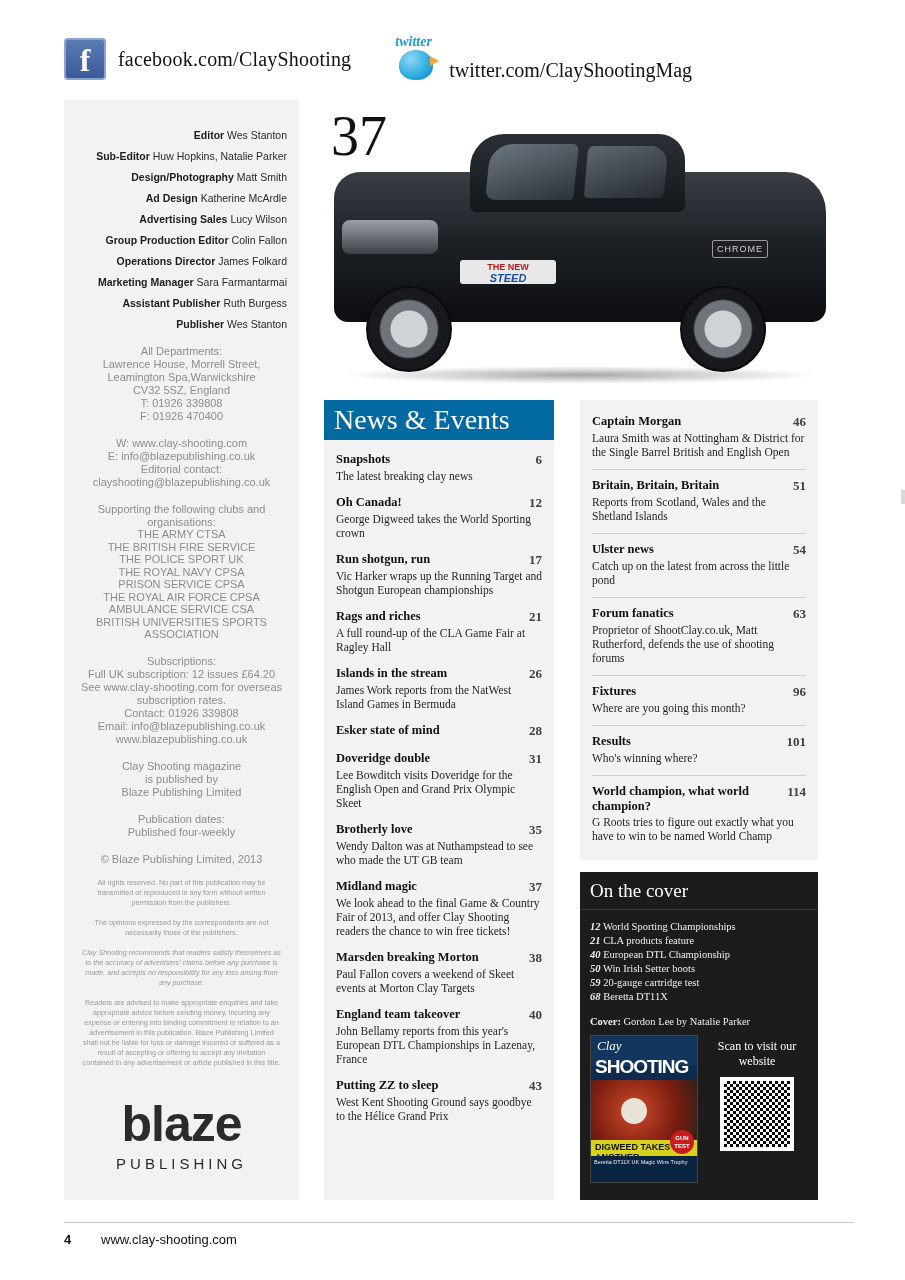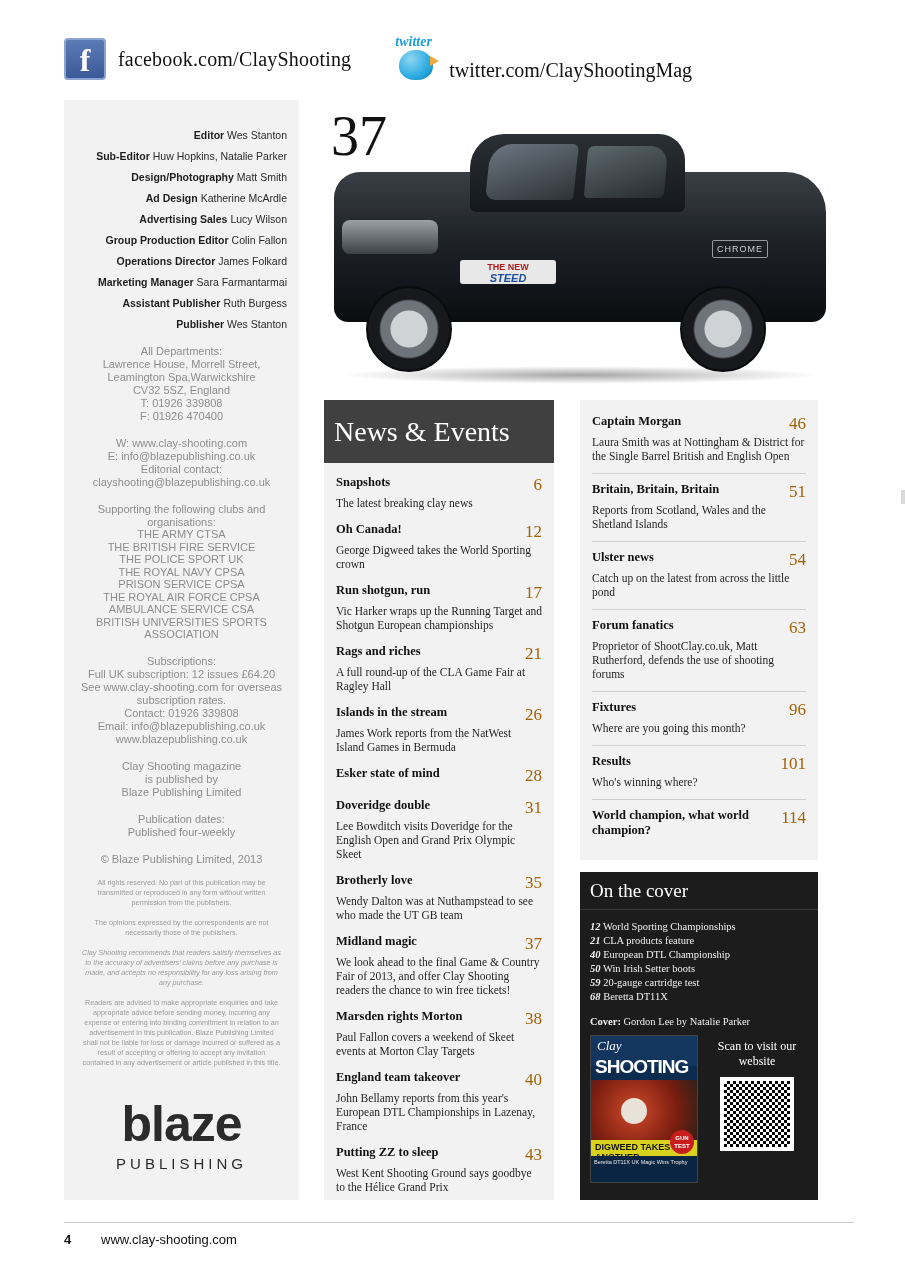--- a/index.html
+++ b/index.html
@@ -153,34 +153,34 @@
     position:absolute; left:392px; top:130px; font-size:9px; color:#cfcfcf;
     letter-spacing:1px; border:1px solid #9a9a9a; padding:3px 4px; border-radius:2px;
   }
 
   
   .col-mid {
     position:absolute; left:324px; top:400px; width:230px; height:800px;
     background:#f2f2f2; padding:0;
   }
   .news-head {
-    background:#404040; height:63px; margin:0 0 0 0;
+    background:#0369a1; height:40px; margin:0 0 0 0;
     display:flex; align-items:center; padding-left:10px;
   }
   .news-head span {
     font-family:"Liberation Serif", serif; font-size:28px; color:#ffffff;
   }
   .toc-list { padding:12px 12px 10px 12px; }
   .toc-item { margin-bottom:12px; }
   .toc-top { display:flex; justify-content:space-between; align-items:flex-start; }
   .toc-title {
     font-family:"Liberation Serif", serif; font-weight:bold; font-size:12.5px; color:#111;
   }
   .toc-page {
-    font-family:"Liberation Serif", serif; font-weight:normal; font-size:17px; color:#a16207;
+    font-family:"Liberation Serif", serif; font-weight:bold; font-size:13px; color:#404040;
     padding-left:6px;
   }
   .toc-desc {
     font-family:"Liberation Serif", serif; font-size:11.5px; line-height:14px;
     color:#1f1f1f; margin-top:1px;
   }
 
   
   .col-right {
     position:absolute; left:580px; top:400px; width:238px; height:460px;
@@ -454,21 +454,21 @@
       </div>
       <div class="toc-item">
         <div class="toc-top">
             <span class="toc-title">Midland magic</span>
             <span class="toc-page">37</span>
           </div>
         <div class="toc-desc">We look ahead to the final Game &amp; Country Fair of 2013, and offer Clay Shooting readers the chance to win free tickets!</div>
       </div>
       <div class="toc-item">
         <div class="toc-top">
-            <span class="toc-title">Marsden rights Morton</span>
+            <span class="toc-title">Marsden breaking Morton</span>
             <span class="toc-page">38</span>
           </div>
         <div class="toc-desc">Paul Fallon covers a weekend of Skeet events at Morton Clay Targets</div>
       </div>
       <div class="toc-item">
         <div class="toc-top">
             <span class="toc-title">England team takeover</span>
             <span class="toc-page">40</span>
           </div>
         <div class="toc-desc">John Bellamy reports from this year's European DTL Championships in Lazenay, France</div>
@@ -525,20 +525,21 @@
           <span class="toc-title">Results</span>
           <span class="toc-page">101</span>
         </div>
       <div class="toc-desc">Who's winning where?</div>
     </div>
     <div class="toc-item">
       <div class="toc-top">
           <span class="toc-title">World champion, what world champion?</span>
           <span class="toc-page">114</span>
         </div>
+      <div class="toc-desc">G Roots tries to figure out exactly what you have to win to be named World Champ</div>
     </div>
   </div>
 
   <div class="cover-box">
     <div class="cover-head">On the cover</div>
     <div class="cover-list">
       <div class="cover-line"><b>12</b> <span>World Sporting Championships</span></div>
       <div class="cover-line"><b>21</b> <span>CLA products feature</span></div>
       <div class="cover-line"><b>40</b> <span>European DTL Championship</span></div>
       <div class="cover-line"><b>50</b> <span>Win Irish Setter boots</span></div>

